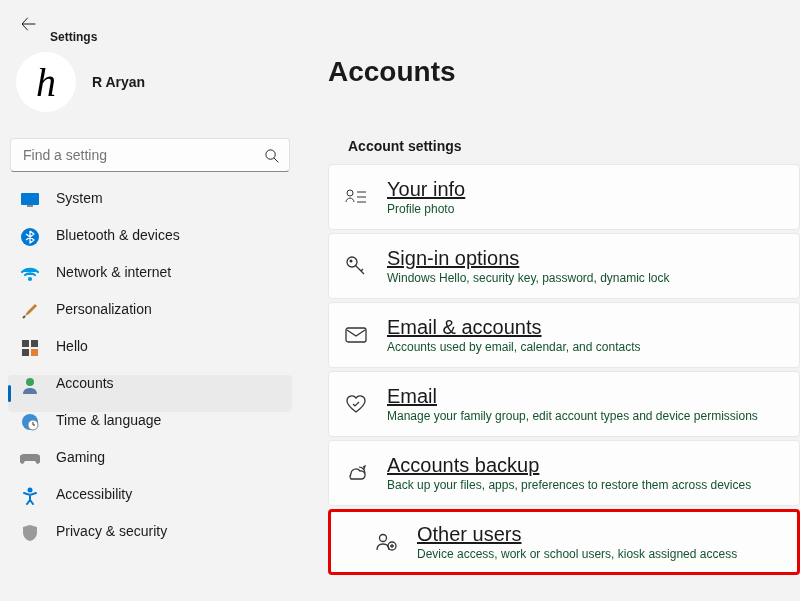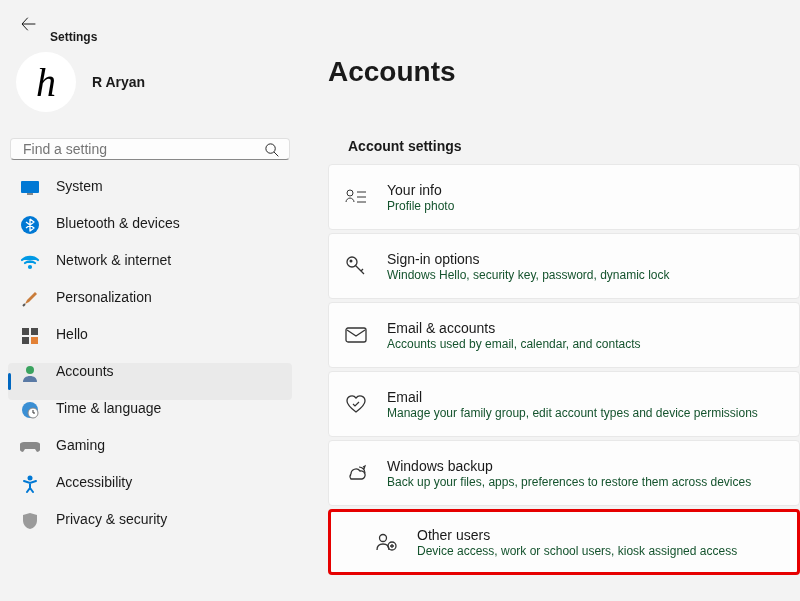--- a/index.html
+++ b/index.html
@@ -23,21 +23,21 @@
       width: 60px; height: 60px; border-radius: 50%; background: #fff;
       display: flex; align-items: center; justify-content: center;
       font-family: cursive; font-size: 40px; font-style: italic; font-weight: 500; color: #000;
       margin-right: 16px;
     }
     .profile-name { font-size: 14px; font-weight: 600; }
     
     .search-wrap {
       position: relative; margin: 0 2px 18px 2px; background: #fdfdfd;
       border: 1px solid #e0e0e0; border-bottom: 1px solid #888; border-radius: 4px;
-      height: 22px; display: flex; align-items: center;
+      height: 34px; display: flex; align-items: center;
     }
     .search-input {
       flex: 1; border: none; outline: none; background: transparent; padding: 0 12px; font-size: 14px;
     }
     .search-icon-btn { width: 36px; display: flex; align-items: center; justify-content: center; }
     
     .nav { list-style: none; }
     .nav-item {
       display: flex; height: 37px; padding: 0 12px;
       border-radius: 4px; cursor: pointer; position: relative;
@@ -55,21 +55,21 @@
     .section-header { font-size: 14px; font-weight: 600; margin: 0 0 10px 20px; }
     
     .card-list { display: flex; flex-direction: column; gap: 3px; }
     .card {
       display: flex; align-items: center; background: #fdfdfd;
       border: 1px solid #e8e8e8; border-radius: 4px; height: 66px; padding: 0 16px;
       cursor: pointer;
     }
     .card-icon { width: 22px; height: 22px; margin-right: 20px; display: flex; align-items: center; justify-content: center; }
     .card-text { display: flex; flex-direction: column; }
-    .card-title { font-size: 14px; }
+    .card-title { font-size: 20px; text-decoration: underline; }
     .card-sub { font-size: 12px; color: #14532d; margin-top: 1px; }
     .card.highlighted { border: 3px solid #e60000; padding-left: 44px; }
     
     svg { display: block; }
   </style>
 </head>
 <body>
 
 <div class="titlebar">
   <div class="back-btn">
@@ -251,21 +251,21 @@
       </div>
 
       <div class="card">
         <span class="card-icon">
           <svg width="22" height="18" viewBox="0 0 22 18">
               <path d="M6 10a5 5 0 019-3 4 4 0 012 8H6a4 4 0 010-5" stroke="#333" stroke-width="1.3" fill="none"></path>
               <path d="M14 3a6 6 0 016 6M18 3l2-1-1 3" stroke="#333" stroke-width="1.2" fill="none"></path>
             </svg>
         </span>
         <div class="card-text">
-          <div class="card-title">Windows backup</div>
+          <div class="card-title">Accounts backup</div>
           <div class="card-sub">Back up your files, apps, preferences to restore them across devices</div>
         </div>
       </div>
 
       <div class="card highlighted">
         <span class="card-icon">
           <svg width="22" height="20" viewBox="0 0 22 20">
               <circle cx="8" cy="6" r="3.5" stroke="#333" stroke-width="1.3" fill="none"></circle>
               <path d="M2 18c0-4 2-6 6-6s6 2 6 6" stroke="#333" stroke-width="1.3" fill="none"></path>
               <circle cx="17" cy="14" r="4" stroke="#333" stroke-width="1.3" fill="none"></circle>

